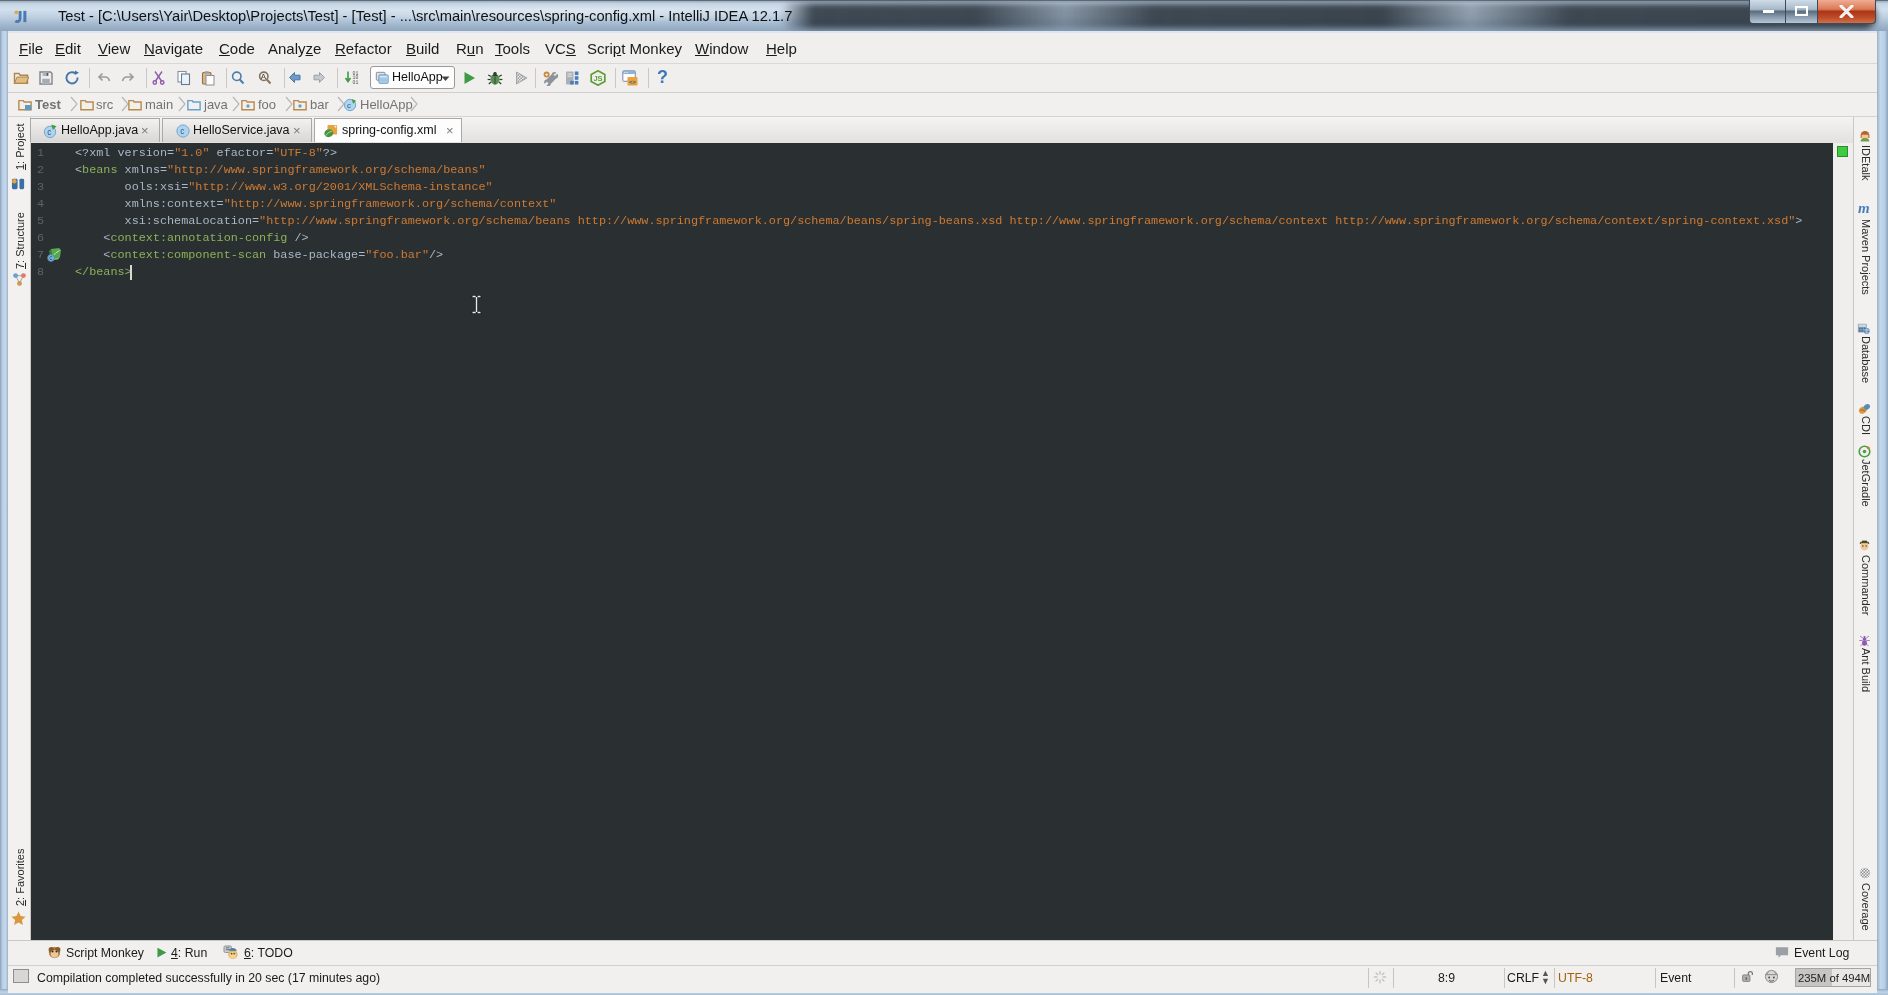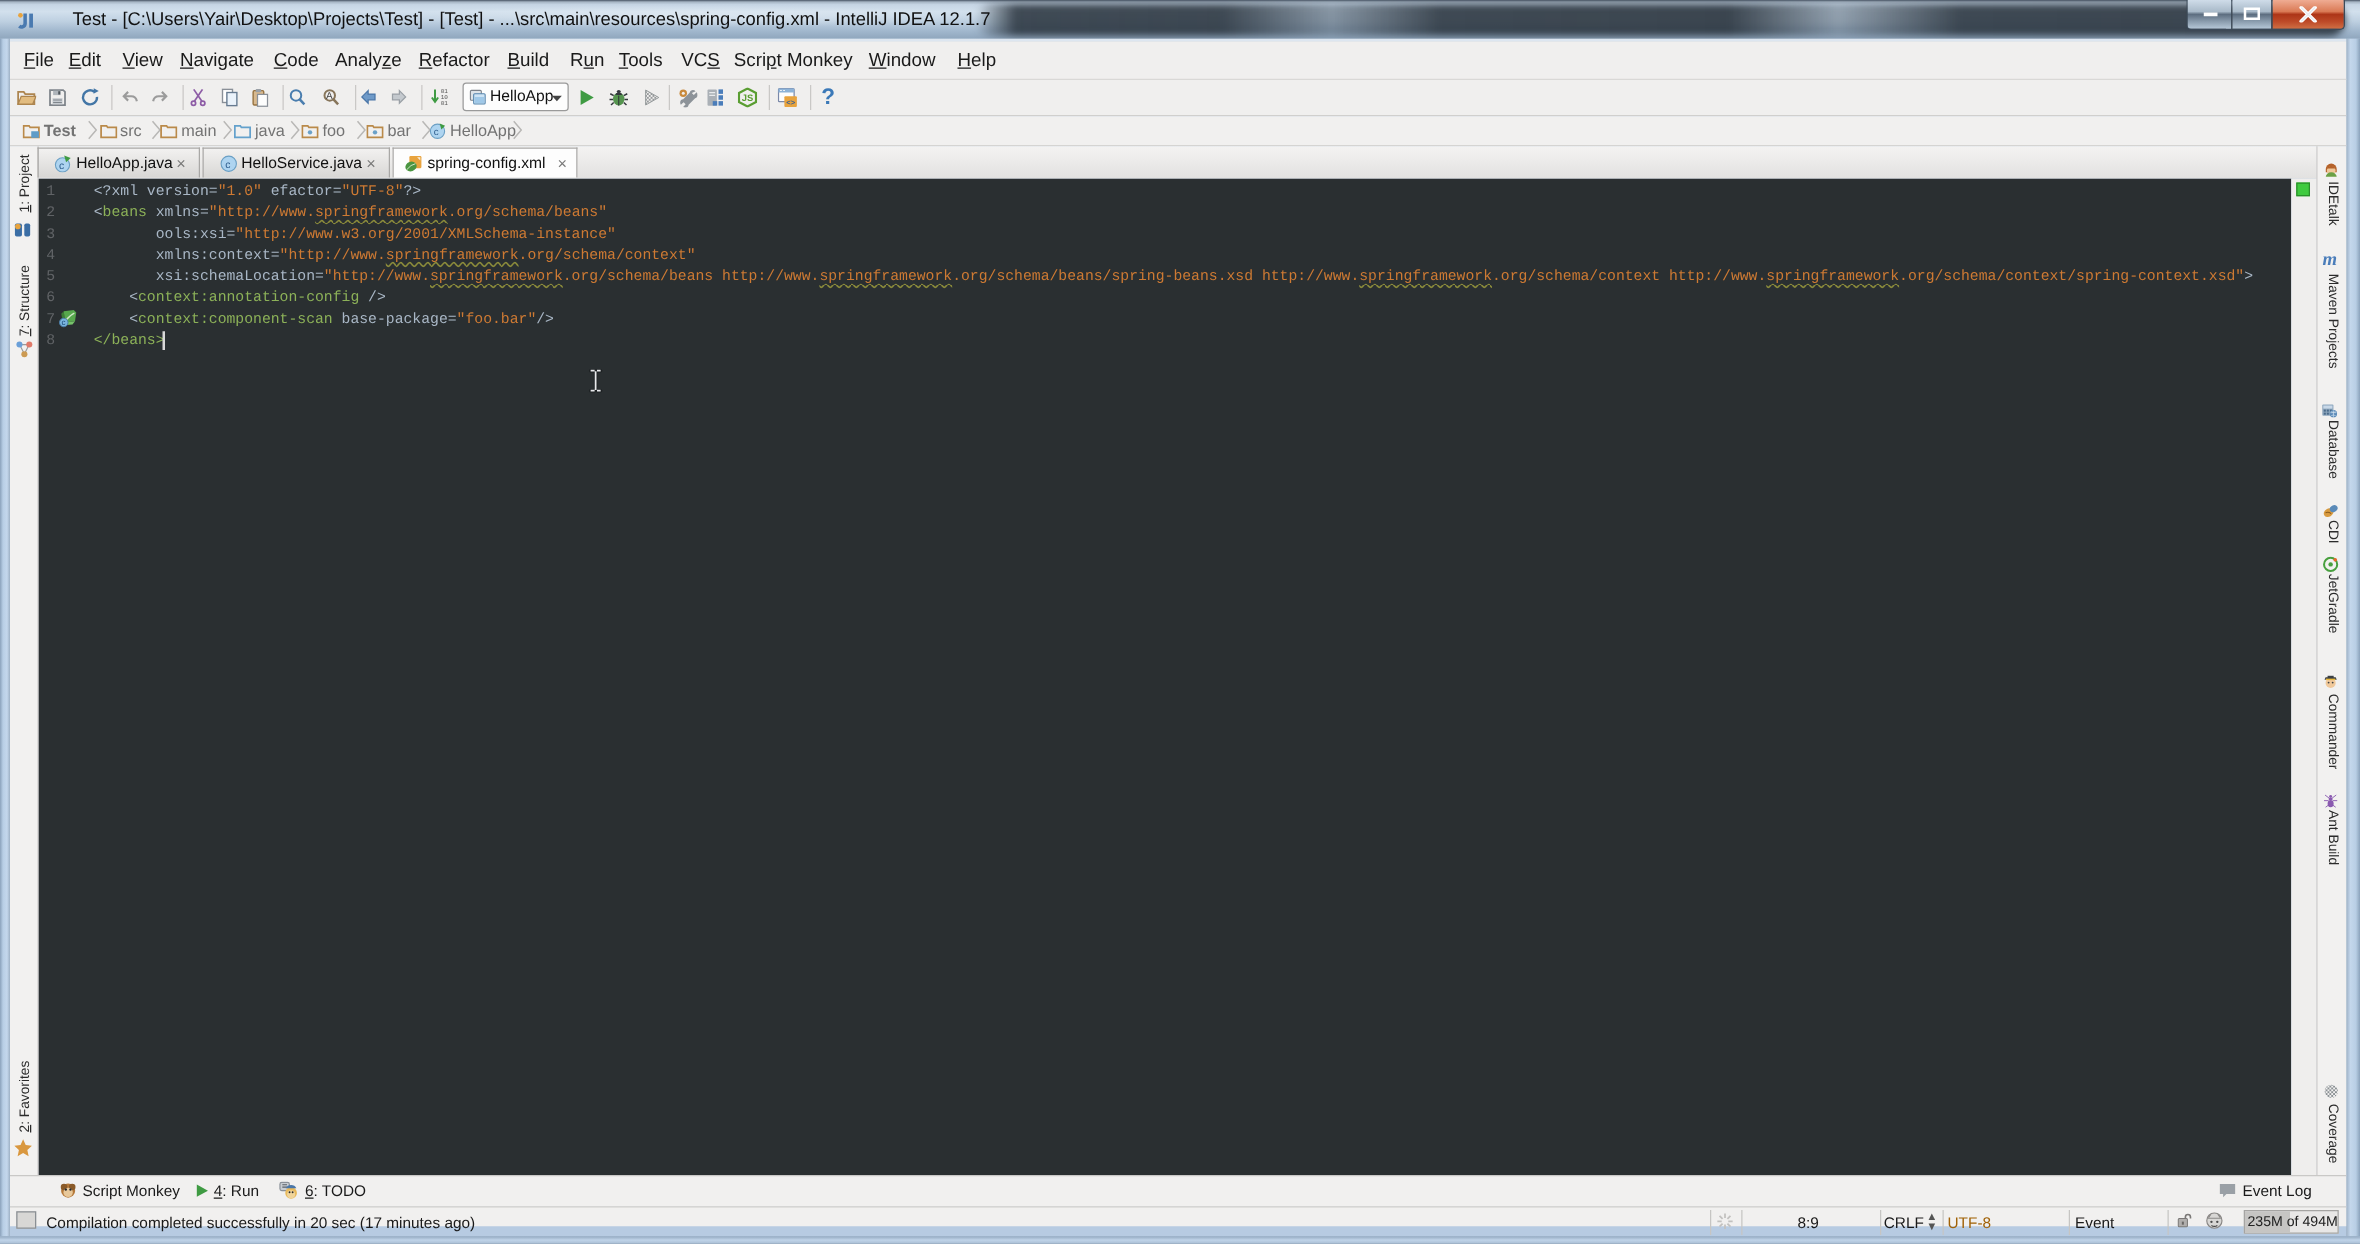--- a/index.html
+++ b/index.html
@@ -61,28 +61,28 @@
 .tab .cls { position:absolute; top:4px; color:#7a7a7a; font-size:13px; }
 
 
 #editor { left:31px; top:143px; width:1802px; height:797px; background:#2a2f31; }
 #gutter { position:absolute; left:0; top:2px; width:13px; color:#606366; white-space:pre;
   font-family:"Liberation Mono",monospace; font-size:11.8px; line-height:17px; text-align:right; }
 #code { position:absolute; left:44px; top:2px; font-family:"Liberation Mono",monospace;
   font-size:11.8px; line-height:17px; color:#a9b7c6; white-space:pre; }
 .tag { color:#8cb158; }
 .str { color:#ce7a33; }
-.typo { text-decoration:underline; text-decoration-style:wavy; text-decoration-color:#8a8a3a; text-underline-offset:2px;text-align:center; }
+.typo { text-decoration-style:wavy; text-decoration-color:#8a8a3a; text-underline-offset:2px;text-align:center; }
 #caret { left:130px; top:265px; width:1.5px; height:15px; background:#d8d8d8; }
 #greensq { left:1837px; top:146px; width:11px; height:11px; background:#3fca3f; border:1px solid #2a8f2a; }
 
 
 #btools { left:8px; top:940px; width:1869px; height:25px; background:#f1f0ef; border-top:1px solid #c9c8c6; }
 #btools .bt { position:absolute; top:5px; font-size:12.3px; color:#1a1a1a; }
-#statusbar { left:8px; top:965px; width:1869px; height:16px; background:#f1f0ef; border-top:1px solid #cfcecc; }
+#statusbar { left:8px; top:965px; width:1869px; height:28px; background:#f1f0ef; border-top:1px solid #cfcecc; }
 #statusbar .st { position:absolute; top:5px; font-size:12.3px; color:#1a1a1a; }
 .ssep { position:absolute; top:2px; width:1px; height:20px; background:#c6c5c3; }
 #membox { left:1787px; top:2px; width:76px; height:19px; border:1px solid #a5a4a2; background:#e8e7e6; }
 #memfill { position:absolute; left:0; top:0; width:36px; height:17px; background:#c6c5c3; }
 #memtext { position:absolute; left:2px; top:3px; font-size:11.3px; color:#222; white-space:nowrap; }
 </style>
 </head>
 <body>
 
 <div id="titlebar" class="abs">

